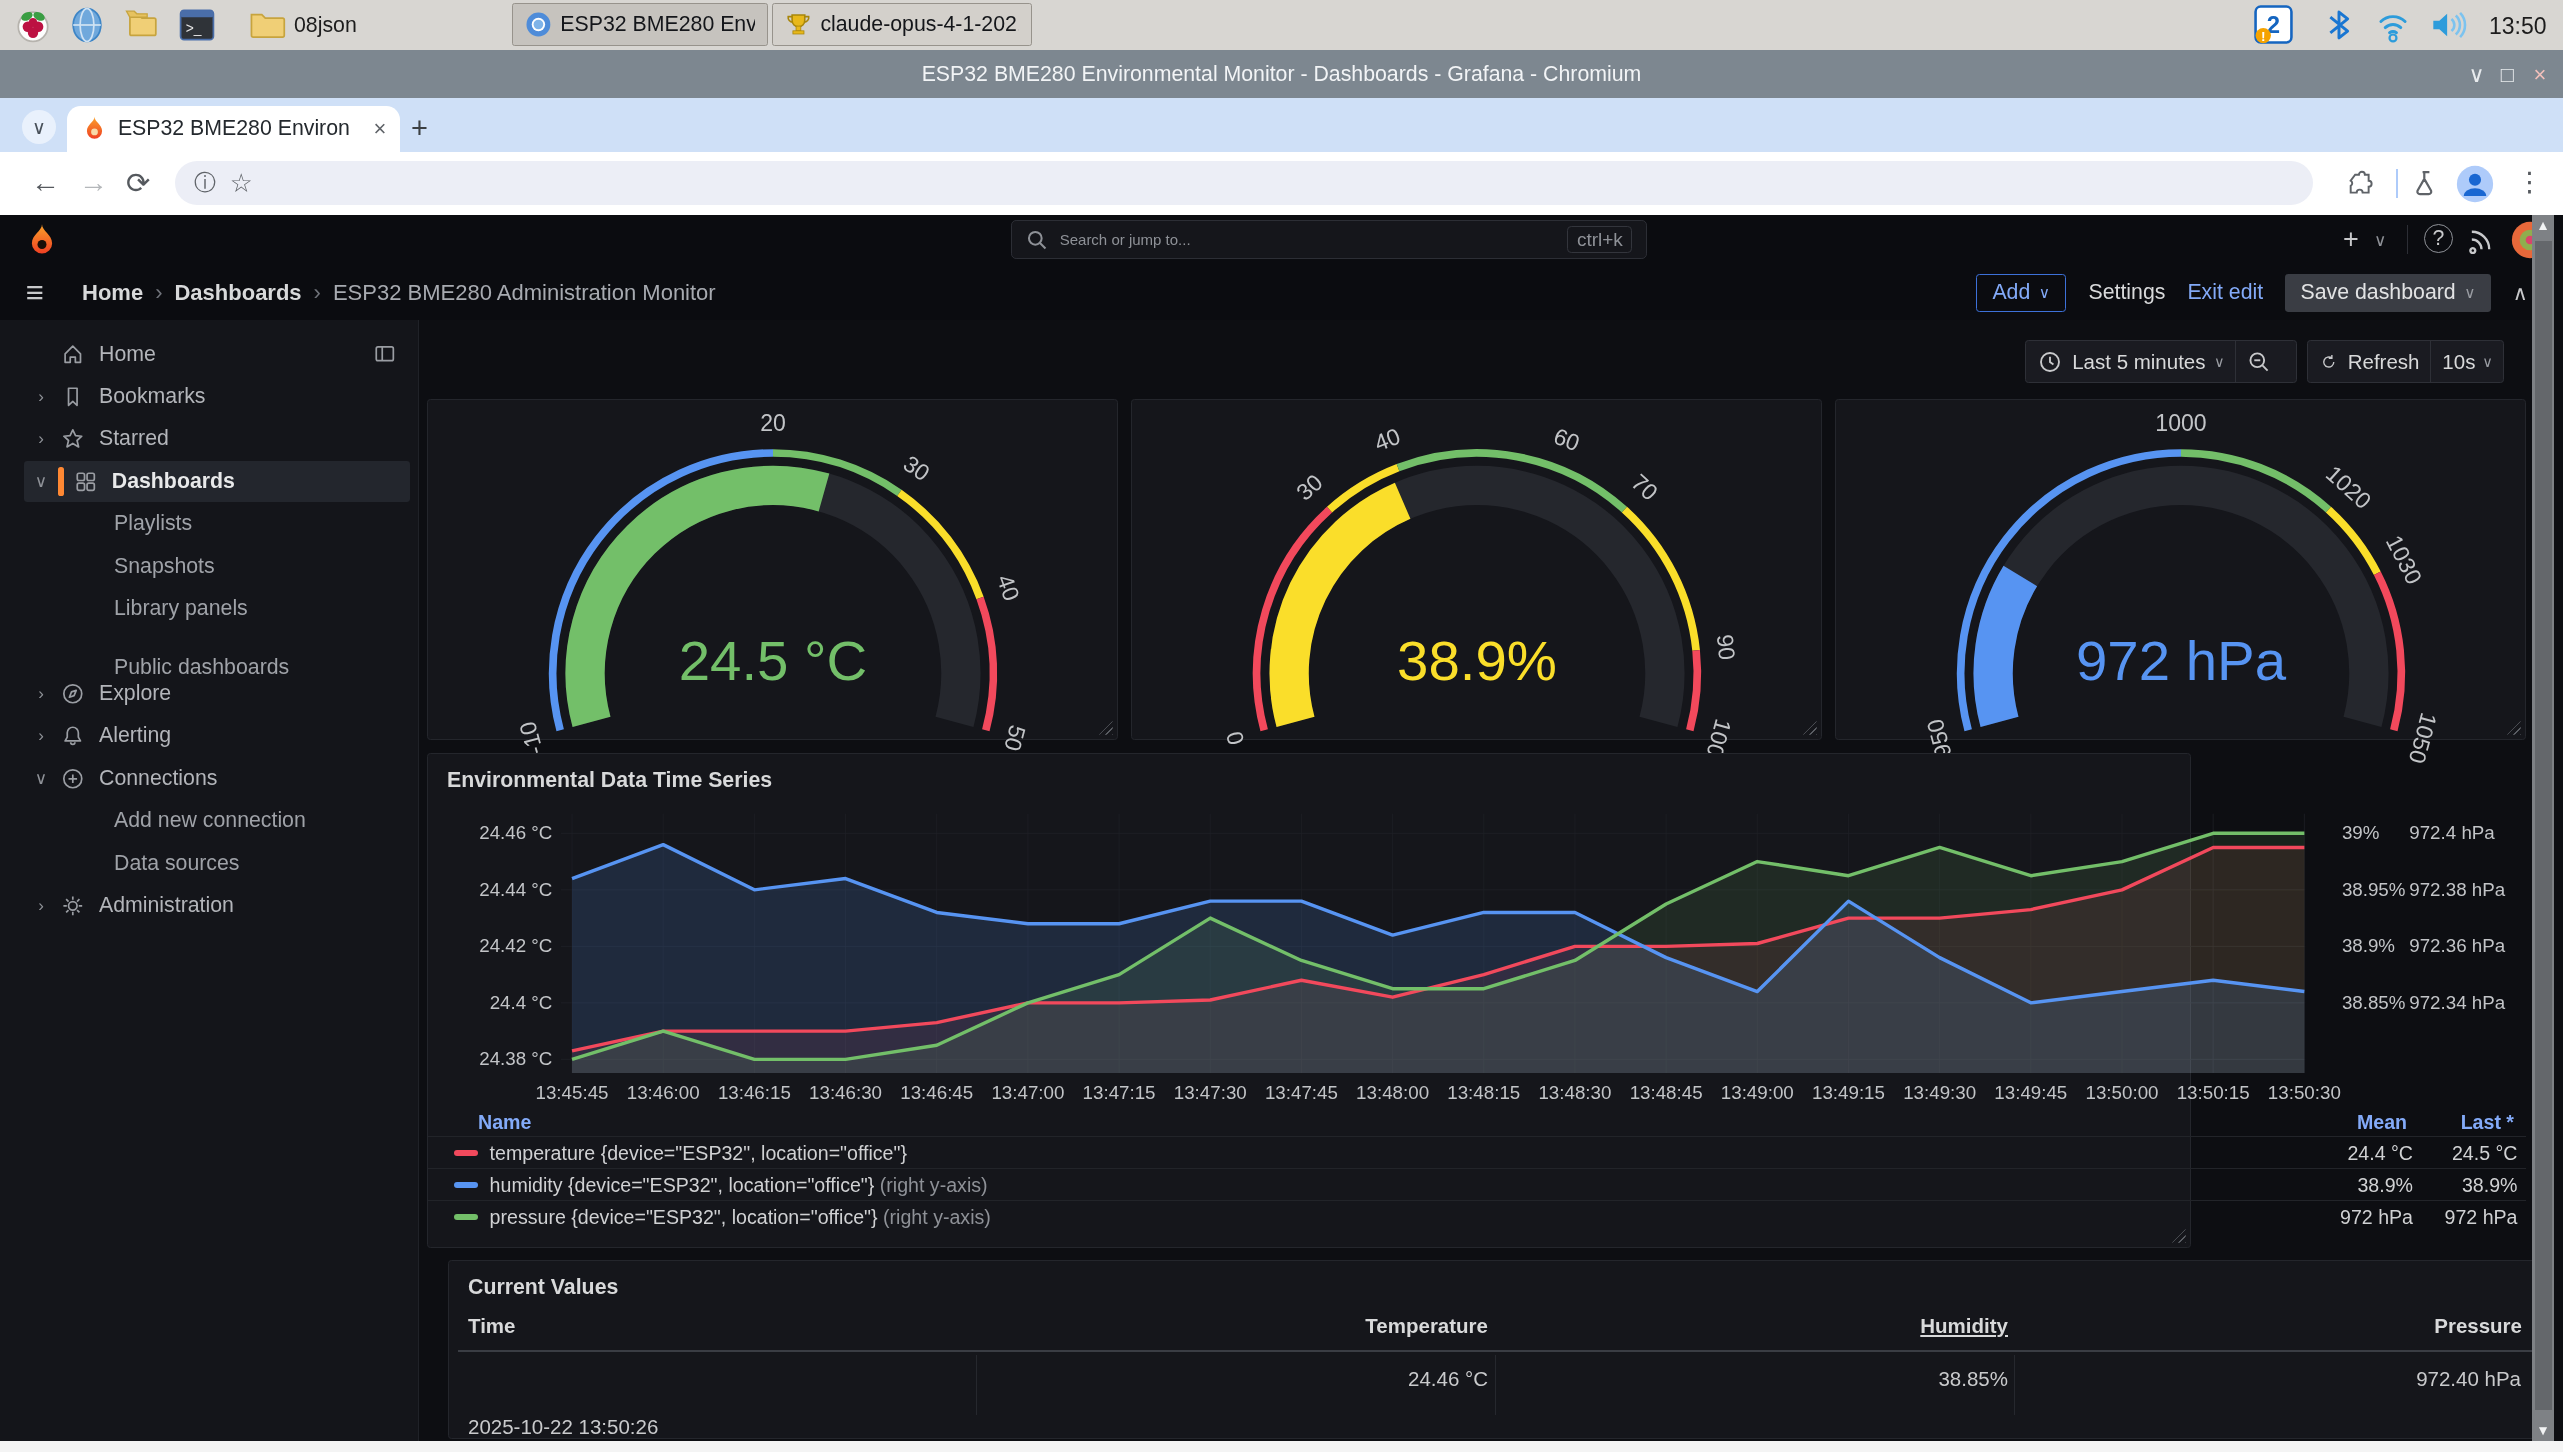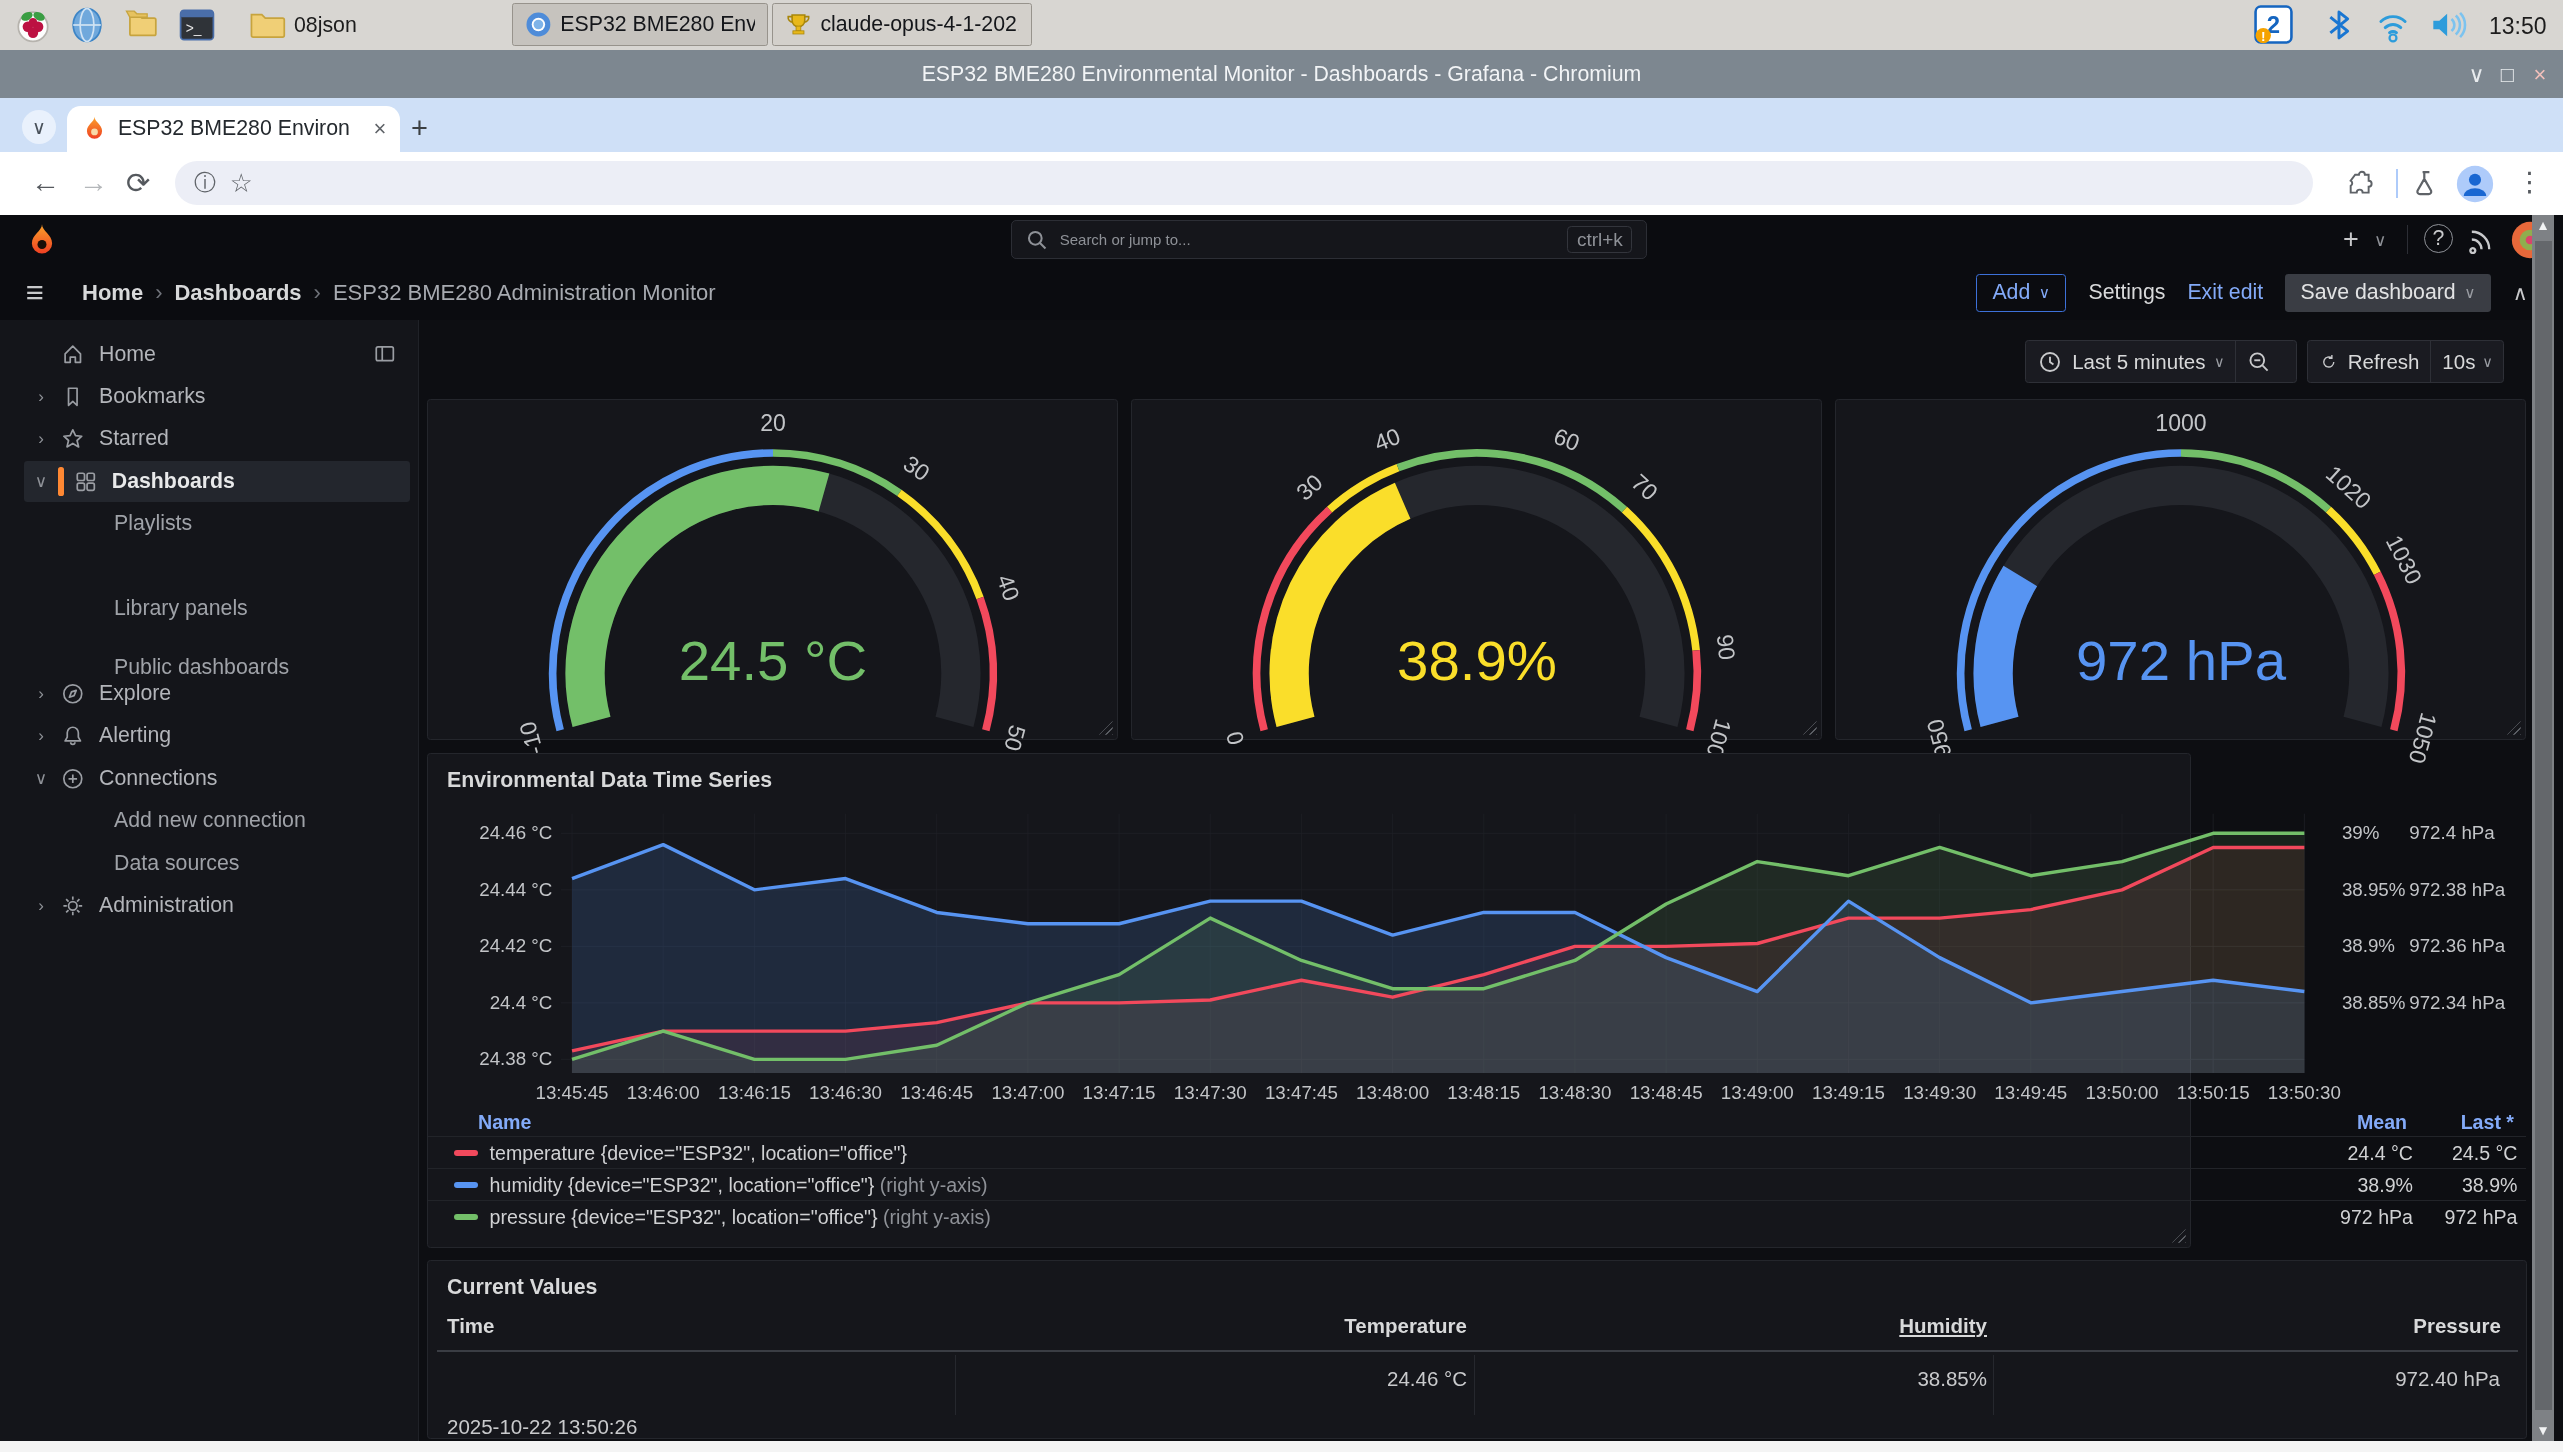--- a/index.html
+++ b/index.html
@@ -301,20 +301,24 @@
             <rect x="16.5" y="5" width="8.5" height="8.5" rx="2"></rect>
             <rect x="5" y="16.5" width="8.5" height="8.5" rx="2"></rect>
             <rect x="16.5" y="16.5" width="8.5" height="8.5" rx="2"></rect>
           </svg>
         </div>
         <div class="sb-label">Dashboards</div>
       </div>
       <div class="sb-row" style="top: 183px;">
         <div class="sb-chev"></div>
         <div class="sb-label indent">Playlists</div>
+      </div>
+      <div class="sb-row" style="top: 226px;">
+        <div class="sb-chev"></div>
+        <div class="sb-label indent">Snapshots</div>
       </div>
       <div class="sb-row" style="top: 268px;">
         <div class="sb-chev"></div>
         <div class="sb-label indent">Library panels</div>
       </div>
       <div class="sb-row" style="top: 311px; margin-top: 16px;">
         <div class="sb-chev"></div>
         <div class="sb-label indent">Public dashboards</div>
       </div>
       <div class="sb-row" style="top: 353px;">
@@ -533,21 +537,21 @@
         <div class="legend-row" style="top: 446px;">
           <div class="legend-dash" style="background: rgb(115, 191, 105);"></div>
           <div class="legend-label"><span>pressure {device="ESP32", location="office"}</span><span class="legend-note"> (right y-axis)</span></div>
           <div class="legend-val" style="right: 113px; width: 137px;">972 hPa</div>
           <div class="legend-val" style="right: 8.5px; width: 94px;">972 hPa</div>
         </div>
       </div>
     <div class="rsz"></div>
   </div>
 
-  <div class="panel" id="cv-panel" style="left:427px;top:1045px;width:2100px;height:179px">
+  <div class="panel" id="cv-panel" style="left:448px;top:1045px;width:2100px;height:179px">
     <span class="panel-title">Current Values</span>
     <div id="cv-table">
         <div class="cv-head" style="left: 19px; top: 53px;">Time</div>
         <div class="cv-head" style="top: 53px; width: 171px; text-align: right; left: 868px;">Temperature</div>
         <div class="cv-head" style="top: 53px; width: 171px; text-align: right; left: 1388px; text-decoration: underline;">Humidity</div>
         <div class="cv-head" style="top: 53px; width: 171px; text-align: right; left: 1902px;">Pressure</div>
         <div style="position: absolute; left: 8.5px; top: 89px; width: 2081px; height: 1.7px; background: rgb(58, 61, 68);"></div>
         <div class="cv-cell" style="left: 19px; top: 106px; margin-top: 48px;">2025-10-22 13:50:26</div>
         <div class="cv-cell" style="top: 106px; width: 222px; text-align: right; left: 817px;">24.46 °C</div>
         <div class="cv-cell" style="top: 106px; width: 222px; text-align: right; left: 1337px;">38.85%</div>

